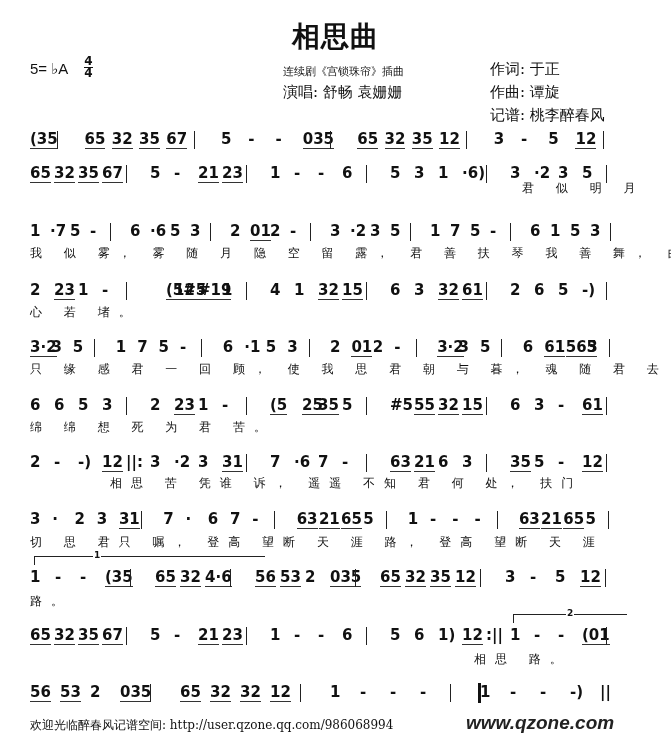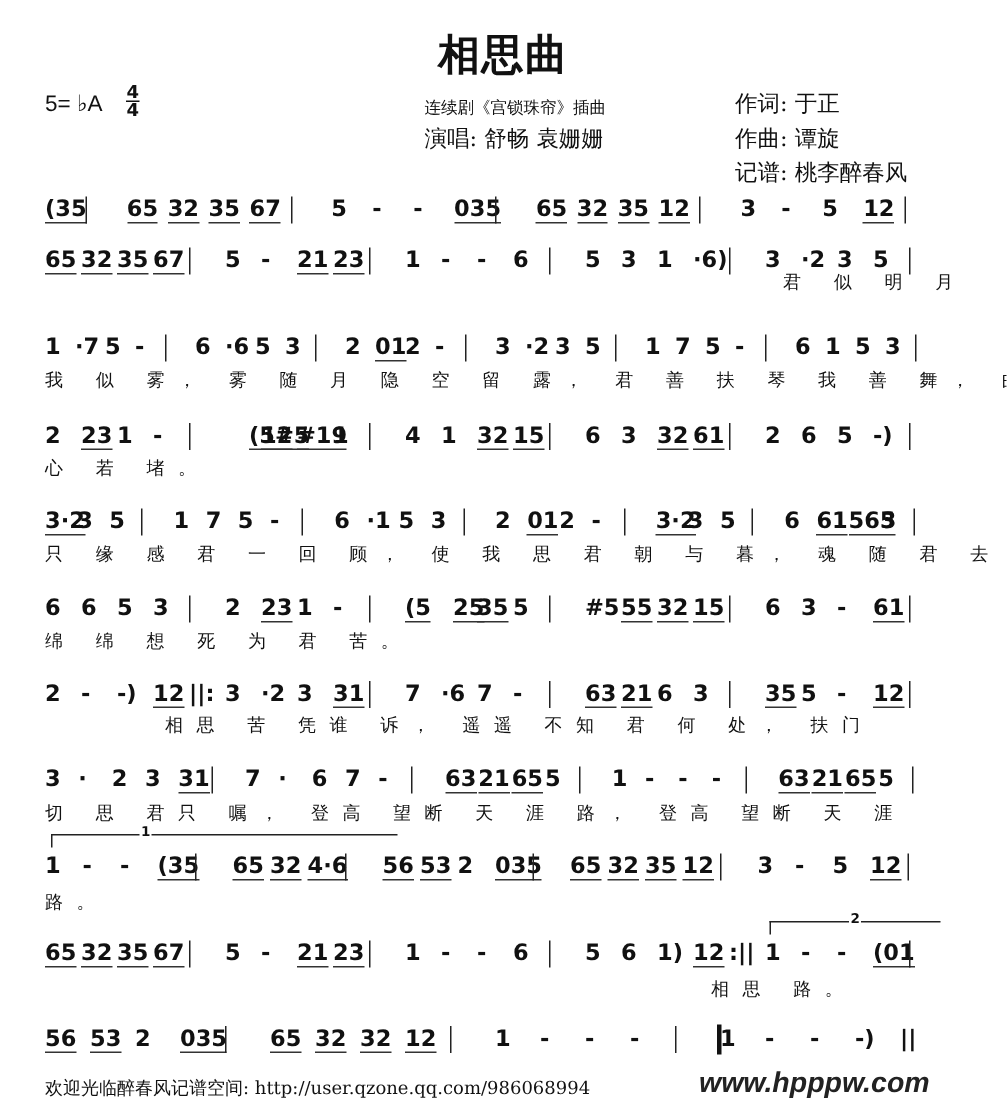--- a/index.html
+++ b/index.html
@@ -351,13 +351,13 @@
       <span class="abs tok" style="position: absolute; left: 450px;">1</span>
       <span class="abs tok" style="position: absolute; left: 480px;">-</span>
       <span class="abs tok" style="position: absolute; left: 510px;">-</span>
       <span class="abs tok" style="position: absolute; left: 540px;">-)</span>
       <span class="abs tok" style="position: absolute; left: 570px;">||</span>
     </div>
     <div class="endbar" style="left: 478px; top: 683px;"></div>
   </div>
 
 <div class="abs footer-left">欢迎光临醉春风记谱空间: http://user.qzone.qq.com/986068994</div>
-<div class="abs footer-right">www.hpppw.com</div>
+<div class="abs footer-right">www.qzone.com</div>
 
 </body></html>

